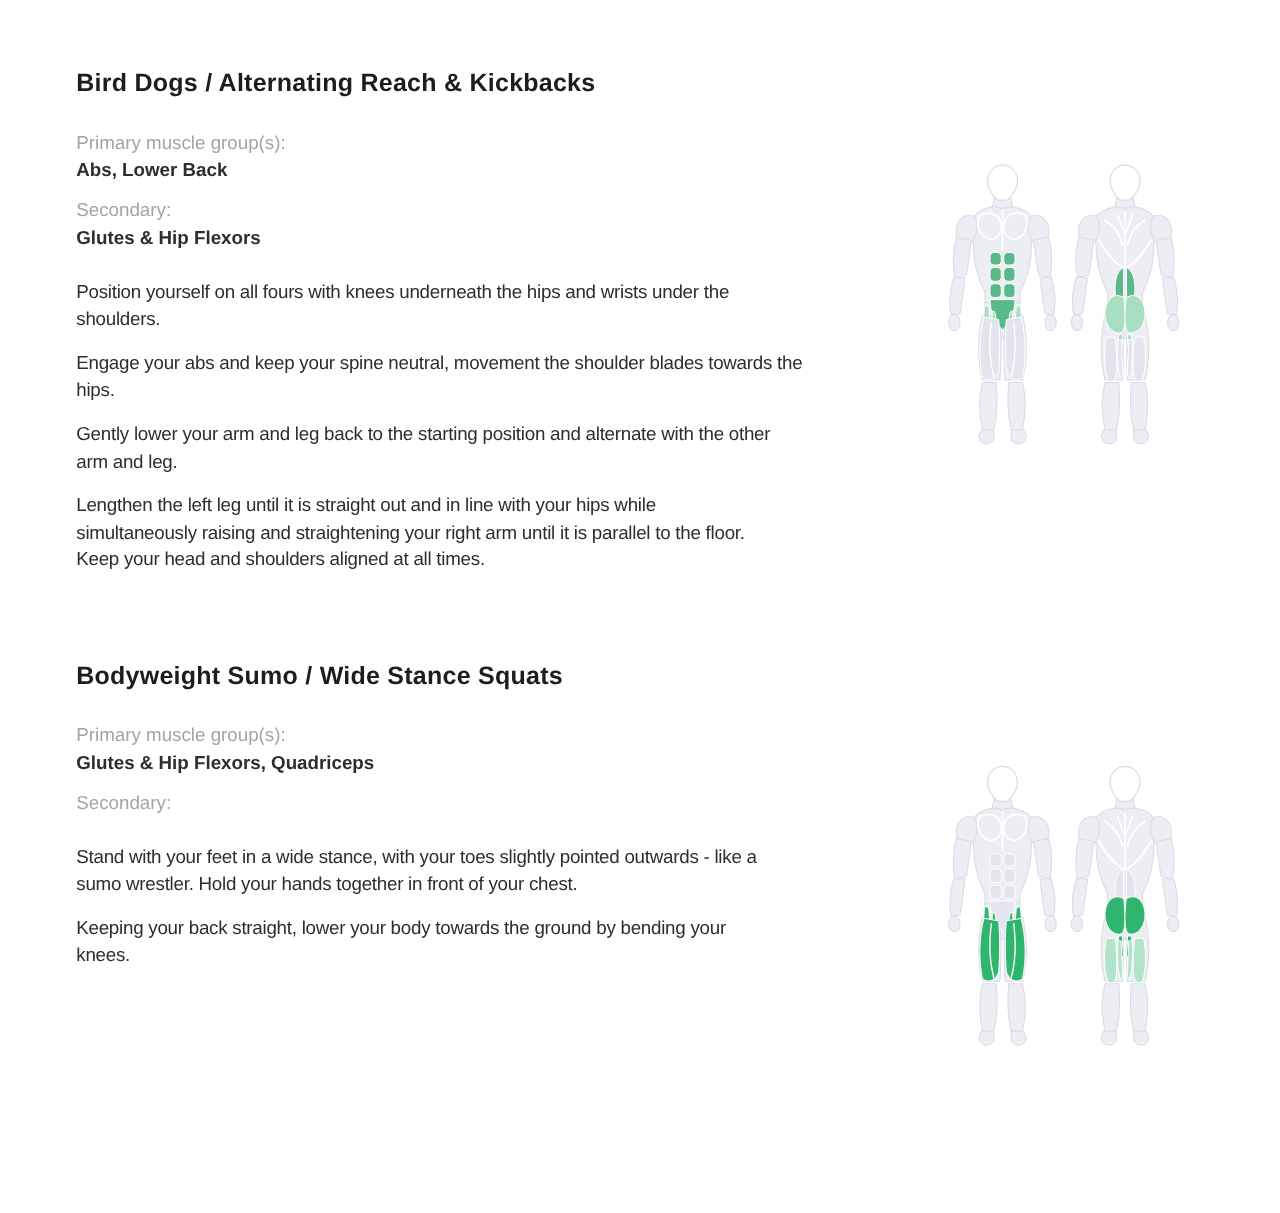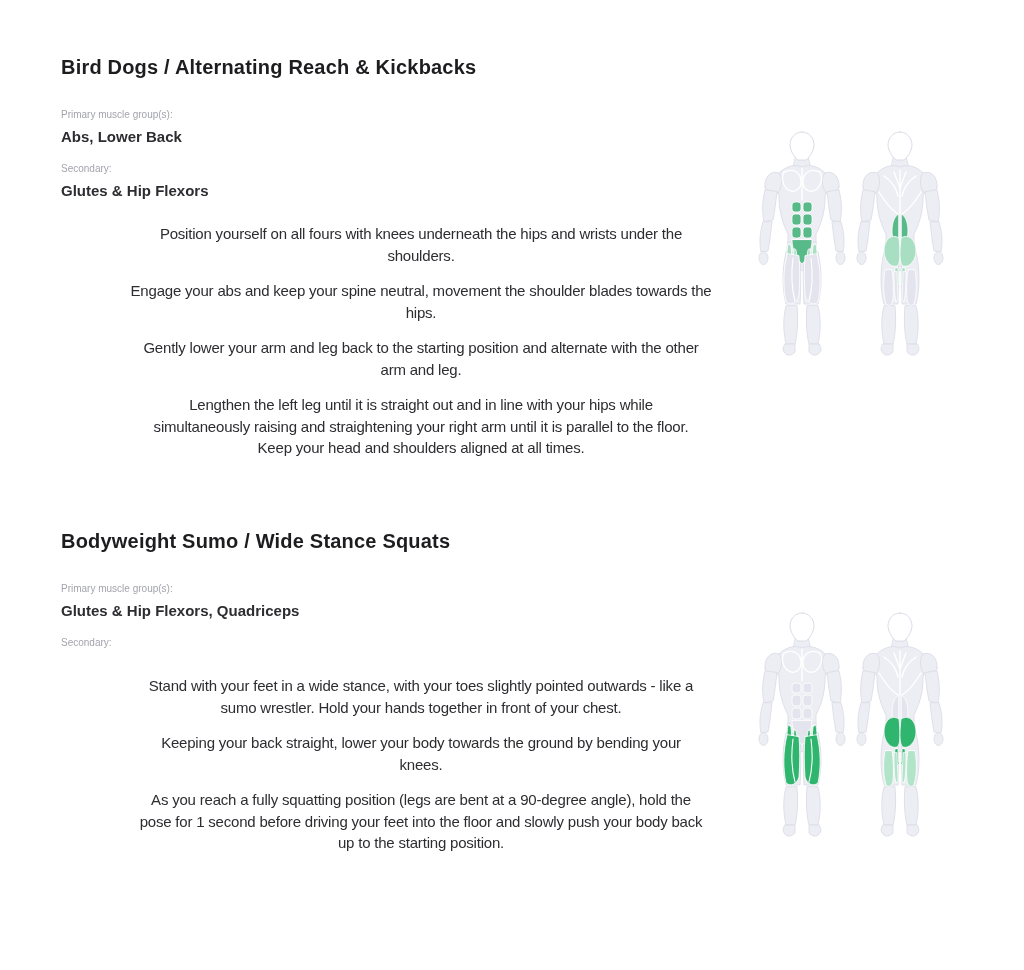--- a/index.html
+++ b/index.html
@@ -18,36 +18,35 @@
   }
   .exercise-title{
     font-size:20px;
     line-height:23px;
     font-weight:700;
     color:#1d1d1f;
     letter-spacing:0.2px;
     margin:0 0 27px 0;
   }
   .muscle-label{
-    font-size:10px;
+    font-size:15px;
     line-height:18px;
     color:#a3a3ae;
     margin:0 0 4px 0;
   }
   .muscle-value{
     font-size:15px;
     line-height:18px;
     font-weight:700;
     color:#2d2d31;
     margin:0 0 14px 0;
   }
   .instructions{
     margin-top:23px;
     width:720px;
-    text-align:center;
   }
   .instruction{
     font-size:15px;
     line-height:21.5px;
     letter-spacing:-0.2px;
     color:#2d2d31;
     margin:0 0 14px 0;
     white-space:pre-line;
   }
   .diagram{
@@ -165,23 +164,20 @@
   <section class="exercise sec-1">
     <h2 class="exercise-title">Bodyweight Sumo / Wide Stance Squats</h2>
     <p class="muscle-label">Primary muscle group(s):</p>
     <p class="muscle-value">Glutes &amp; Hip Flexors, Quadriceps</p>
     <p class="muscle-label">Secondary:</p>
     <div class="instructions">
       <p class="instruction">Stand with your feet in a wide stance, with your toes slightly pointed outwards - like a
 sumo wrestler. Hold your hands together in front of your chest.</p>
       <p class="instruction">Keeping your back straight, lower your body towards the ground by bending your
 knees.</p>
-      <p class="instruction">As you reach a fully squatting position (legs are bent at a 90-degree angle), hold the
-pose for 1 second before driving your feet into the floor and slowly push your body back
-up to the starting position.</p>
     </div>
     <div class="diagram">
         <svg viewBox="0 0 88 228" width="88" height="228">
           <path d="M38,26 L50,26 L53,39 L35,39 Z" fill="#ededf4" stroke="#dcdce8" stroke-width="0.9" stroke-linejoin="round" stroke-linecap="round"></path>
           <path d="M19,46 C23,38 36,33 44,37 C52,33 65,38 69,46 L67,68 C67,84 62,96 58,104 L58,114 L30,114 L30,104 C26,96 21,84 21,68 Z" fill="#ededf4" stroke="#dcdce8" stroke-width="0.9" stroke-linejoin="round" stroke-linecap="round"></path>
           <path d="M7,57 C6,47 13,40 21,43 C25,48 24,57 20,63 C14,66 8,63 7,57 Z" fill="#ededf4" stroke="#dcdce8" stroke-width="0.9" stroke-linejoin="round" stroke-linecap="round"></path>
           <path d="M81,57 C82,47 75,40 67,43 C63,48 64,57 68,63 C74,66 80,63 81,57 Z" fill="#ededf4" stroke="#dcdce8" stroke-width="0.9" stroke-linejoin="round" stroke-linecap="round"></path>
           <path d="M7,60 C4,72 4,82 6,92 L15,90 C17,80 18,70 19,62 Z" fill="#ededf4" stroke="#dcdce8" stroke-width="0.9" stroke-linejoin="round" stroke-linecap="round"></path>
           <path d="M81,60 C84,72 84,82 82,92 L73,90 C71,80 70,70 69,62 Z" fill="#ededf4" stroke="#dcdce8" stroke-width="0.9" stroke-linejoin="round" stroke-linecap="round"></path>
           <path d="M5,92 C2,102 1,112 3,122 L10,121 C12,110 13,100 14,92 Z" fill="#ededf4" stroke="#dcdce8" stroke-width="0.9" stroke-linejoin="round" stroke-linecap="round"></path>

